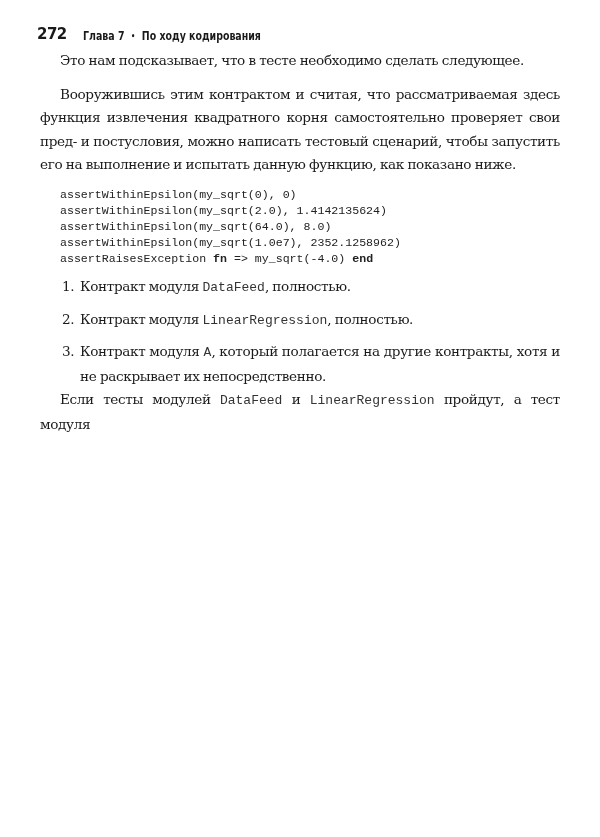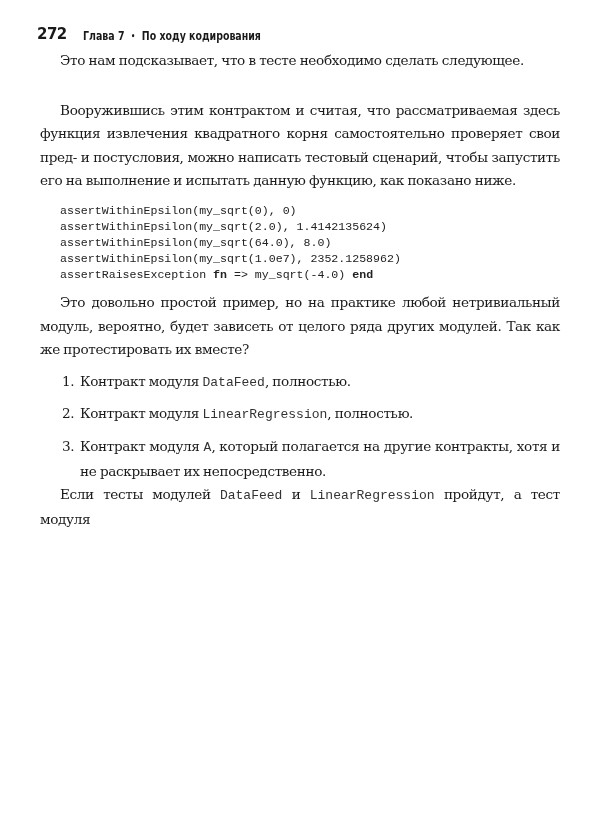--- a/index.html
+++ b/index.html
@@ -11,21 +11,21 @@
   .page-num { font-weight: bold; font-size: 15px; letter-spacing: -0.5px; margin-left: -3px; }
   .chapter { font-size: 11.5px; font-weight: bold; margin-left: 16px; transform: scaleX(0.82); transform-origin: left; white-space: nowrap; }
   .sep { font-size: 8px; margin: 0 4px; vertical-align: middle; }
   p, li { font-size: 13.6px; line-height: 23.6px; margin: 0; letter-spacing: -0.35px; word-spacing: -0.5px; }
   .just { text-align: justify; }
   .first { margin-top: 6px; }
   .indent { text-indent: 20px; }
   ul.bullets { list-style: none; margin: 0; padding: 0; }
   ul.bullets li { position: relative; padding-left: 20px; margin-top: 8px; text-align: justify; }
   ul.bullets li::before { content: "•"; position: absolute; left: 4px; top: 0; font-size: 12px; }
-  .mt10 { margin-top: 26px; }
+  .mt10 { margin-top: 10px; }
   pre.code { margin: 10px 0 8px 20px; font-family: "Liberation Mono", "DejaVu Sans Mono", monospace;
              font-size: 11.6px; line-height: 16px; color: #222; }
   .kw { font-weight: bold; }
   code.inl { font-family: "Liberation Mono", "DejaVu Sans Mono", monospace; font-size: 13px; color: #333; letter-spacing: 0; }
   ol.steps { margin: 8px 0 0 0; padding: 0; list-style: none; }
   ol.steps li { position: relative; padding-left: 40px; margin-top: 8px; }
   ol.steps li .num { position: absolute; left: 22px; }
 </style>
 </head>
 <body>
@@ -47,21 +47,20 @@
   </ul>
 
   <p class="just indent mt10">Вооружившись этим контрактом и считая, что рассматриваемая здесь функция извлечения квадратного корня самостоятельно проверяет свои пред- и постусловия, можно написать тестовый сценарий, чтобы запустить его на выполнение и испытать данную функцию, как показано ниже.</p>
 
   <pre class="code"><span>assertWithinEpsilon(my_sqrt(0), 0)</span>
 <span>assertWithinEpsilon(my_sqrt(2.0), 1.4142135624)</span>
 <span>assertWithinEpsilon(my_sqrt(64.0), 8.0)</span>
 <span>assertWithinEpsilon(my_sqrt(1.0e7), 2352.1258962)</span>
 <span><span>assertRaisesException </span><span class="kw">fn</span><span> =&gt; my_sqrt(-4.0) </span><span class="kw">end</span></span></pre>
 
-  <p class="just indent">Это довольно простой пример, но на практике любой нетривиальный модуль, вероятно, будет зависеть от целого ряда других модулей. Так как же протестировать их вместе?</p>
 
 
   <ol class="steps">
     <li><span class="num">1.</span><span>Контракт модуля </span><code class="inl">DataFeed</code><span>, полностью.</span></li>
     <li><span class="num">2.</span><span>Контракт модуля </span><code class="inl">LinearRegression</code><span>, полностью.</span></li>
     <li style="text-align:justify"><span class="num">3.</span><span>Контракт модуля </span><code class="inl">A</code><span>, который полагается на другие контракты, хотя и не раскрывает их непосредственно.</span></li>
   </ol>
 
 
   <p class="just indent"><span>Если тесты модулей </span><code class="inl">DataFeed</code><span> и </span><code class="inl">LinearRegression</code><span> пройдут, а тест модуля </span></p>

